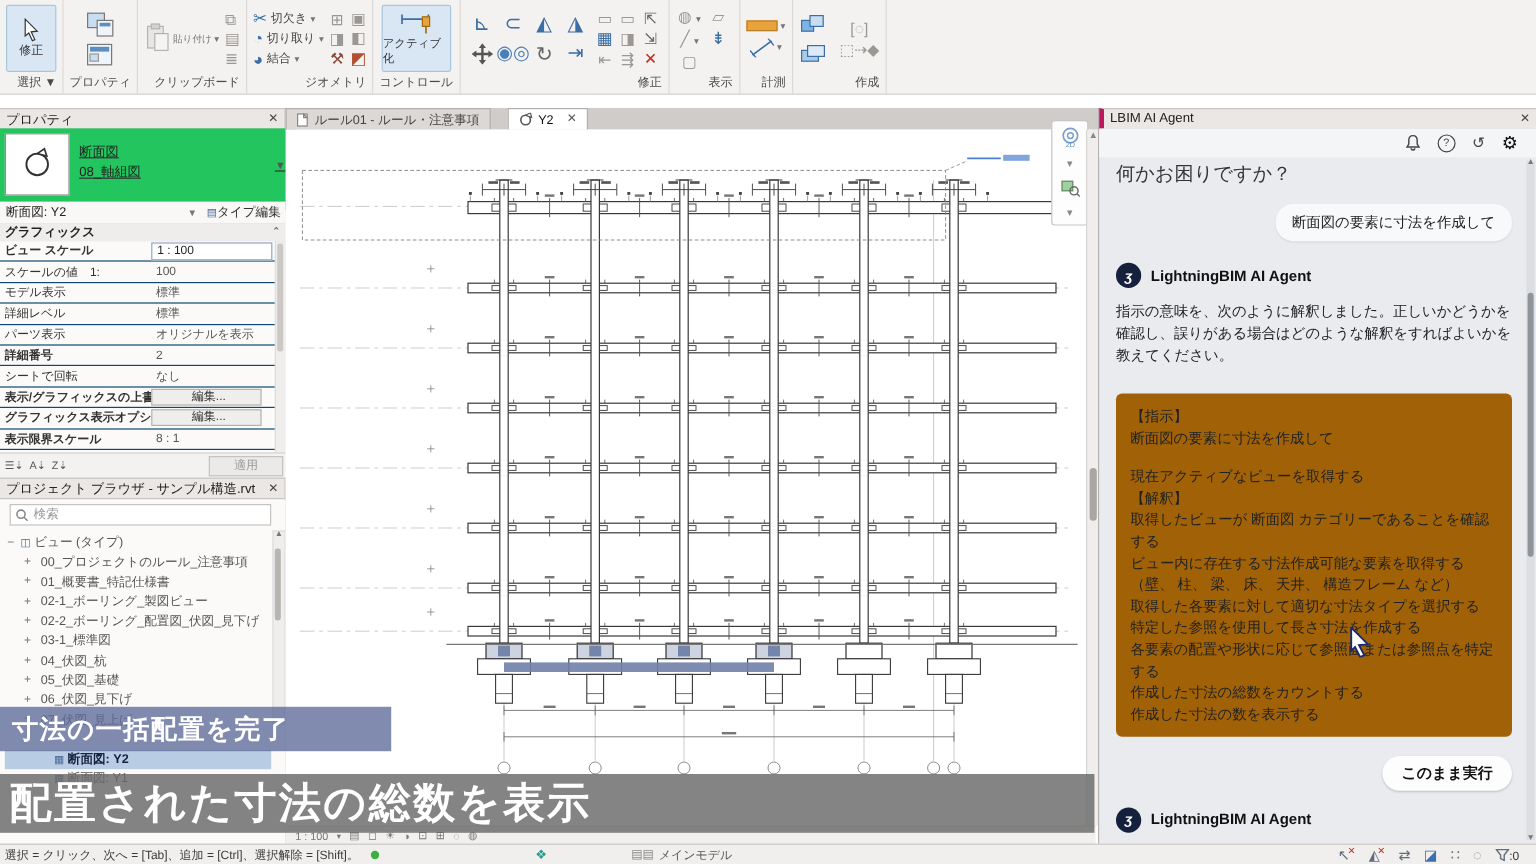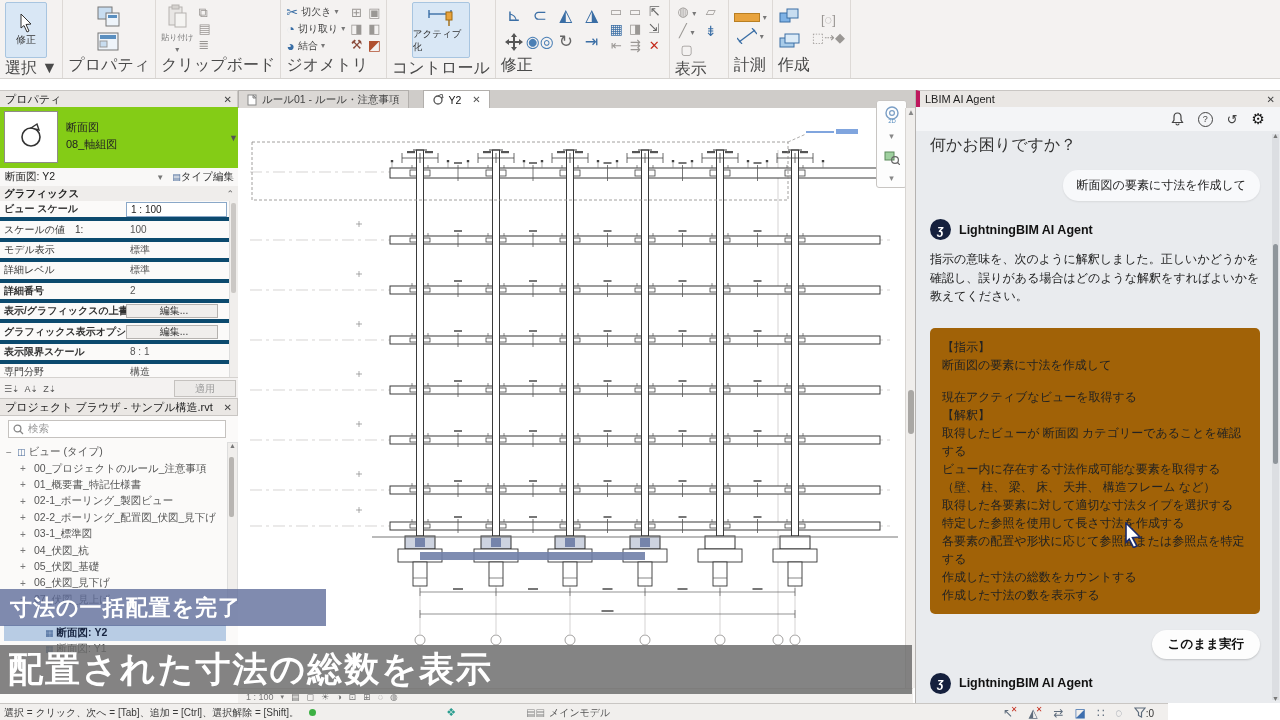--- a/index.html
+++ b/index.html
@@ -4,48 +4,48 @@
 <style>
   html,body{margin:0;padding:0;}
   body{width:1280px;height:720px;overflow:hidden;position:relative;
        font-family:"Liberation Sans","DejaVu Sans",sans-serif;background:#fff;color:#333;
        -webkit-font-smoothing:antialiased;}
   .abs{position:absolute;}
   
   #ribbon{left:0;top:0;width:1280px;height:78px;background:#f4f2f1;border-bottom:1px solid #d5d2cf;display:flex;}
   .rp{border-right:1px solid #ddd9d6;display:flex;flex-direction:column;padding:2px 5px 0;}
   .rp-body{flex:1;display:flex;align-items:center;gap:5px;}
-  .rp-label{font-size:16px;color:#4a4a4a;text-align:left;padding:0 0 2px;white-space:nowrap;}
+  .rp-label{font-size:10px;color:#4a4a4a;text-align:right;padding:0 0 2px;white-space:nowrap;}
   .bigbtn{width:40px;height:54px;border:1px solid #a8c5e0;background:#d9e7f5;border-radius:2px;
           display:flex;flex-direction:column;align-items:center;justify-content:center;font-size:10px;color:#333;}
   .ic{font-size:14px;color:#3a6ea5;line-height:1;}
   .icg{font-size:13px;color:#9a9794;line-height:1;}
   .icd{font-size:13px;color:#666;line-height:1;}
   .mini{font-size:8px;color:#777;}
   .gcol{display:flex;flex-direction:column;gap:3px;font-size:10px;color:#444;}
   .grow{display:flex;align-items:center;gap:3px;white-space:nowrap;}
   .migrid{display:grid;grid-template-columns:repeat(5,20px);grid-auto-rows:17px;align-items:center;justify-items:center;}
   .ruler{width:24px;height:7px;background:#e8a33d;border:1px solid #b97f22;}
   
   .ptitle{background:#eae7e4;border:1px solid #c9c6c3;border-left:none;font-size:11px;color:#222;
           display:flex;align-items:center;padding:0 5px;height:16px;}
   .ptitle .x{margin-left:auto;color:#444;font-size:10px;}
   
   #props{left:0;top:90px;width:238px;height:308px;background:#f4f2f1;border-right:1px solid #c9c6c3;}
-  #typesel{position:absolute;left:0;top:17px;width:238px;height:60px;background:#84cc16;border-bottom:1px solid #d5d2cf;display:flex;padding:4px;}
+  #typesel{position:absolute;left:0;top:17px;width:238px;height:60px;background:#22c55e;border-bottom:1px solid #d5d2cf;display:flex;padding:4px;text-decoration:underline;}
   #typesel .thumb{width:52px;height:50px;background:#fff;border:1px solid #8f8c89;display:flex;align-items:center;justify-content:center;}
   #typesel .tt{font-size:11px;color:#222;padding:8px 0 0 8px;line-height:1.5;}
   #typesel .caret{margin-left:auto;color:#555;font-size:9px;padding:22px 4px 0 0;}
   #instrow{position:absolute;left:0;top:78px;width:238px;height:18px;display:flex;align-items:center;background:#f9f8f7;border-bottom:1px solid #d5d2cf;font-size:10.5px;}
   #instrow .iv{flex:1;padding-left:5px;color:#222;}
   #instrow .te{color:#333;white-space:nowrap;padding-right:4px;}
   #gsec{position:absolute;left:0;top:96px;width:238px;height:15px;background:#efedeb;border-bottom:1px solid #d8d5d2;font-size:10.5px;font-weight:bold;color:#222;padding-left:4px;display:flex;align-items:center;}
   #gsec .car{margin-left:auto;padding-right:8px;font-weight:normal;color:#666;font-size:9px;}
   #prop-rows{position:absolute;left:0;top:111px;width:230px;height:176px;overflow:hidden;background:#fbfaf9;}
-  .prow{display:flex;height:16.4px;border-bottom:4px solid #0c4a6e;align-items:center;font-size:10px;}
+  .prow{display:flex;height:16.4px;border-bottom:1px solid #0c4a6e;align-items:center;font-size:10px;}
   .plabel{width:122px;padding-left:4px;color:#333;overflow:hidden;white-space:nowrap;}
   .plabel.b{font-weight:bold;}
   .pval{flex:1;color:#555;padding-left:4px;overflow:hidden;white-space:nowrap;}
   .pval.inbox{background:#fff;border:1px solid #8aa8c8;height:13px;line-height:13px;margin-right:3px;color:#222;}
   .pval.btn{background:#f0eeec;border:1px solid #b5b2af;text-align:center;height:12px;line-height:12px;margin-right:12px;color:#333;}
   #prop-sb{position:absolute;right:0;top:111px;width:8px;height:176px;background:#f0eeec;border-left:1px solid #ddd;}
   #prop-sb .th{position:absolute;left:1px;top:2px;width:5px;height:90px;background:#cbc8c5;border-radius:2px;}
   #prop-foot{position:absolute;left:0;top:287px;width:238px;height:21px;background:#f4f2f1;border-top:1px solid #d5d2cf;display:flex;align-items:center;font-size:9px;color:#555;gap:5px;padding-left:4px;}
   #apply{margin-left:auto;margin-right:6px;width:60px;height:15px;background:#eceae8;border:1px solid #c5c2bf;color:#999;font-size:10px;text-align:center;line-height:15px;}
   
@@ -88,21 +88,21 @@
   .intro{margin-top:10px;line-height:1.55;color:#222;}
   .card{margin-top:22px;background:#a16207;border-radius:5px;padding:10px 12px;line-height:1.5;color:#222;}
   .card .gap{height:14px;}
   .exec-row{display:flex;justify-content:flex-end;margin-top:16px;}
   .pillbtn{background:#fdfdfd;border-radius:15px;padding:6px 16px;font-size:12.5px;font-weight:bold;color:#111;box-shadow:0 1px 2px rgba(0,0,0,.18);}
   .result{margin-top:12px;}
   #chat-sb{position:absolute;right:2px;top:44px;width:7px;height:566px;background:#dcdee2;}
   #chat-sb .th{position:absolute;left:1px;top:110px;width:5px;height:220px;background:#8f959b;border-radius:3px;}
   #chat-sb .ar{position:absolute;left:0;width:7px;font-size:7px;color:#777;text-align:center;}
   
-  #status{left:0;top:703px;width:1168px;height:17px;background:#f1efed;border-top:1px solid #c9c6c3;display:flex;align-items:center;font-size:10px;color:#3a3a3a;}
+  #status{left:0;top:703px;width:1280px;height:17px;background:#f1efed;border-top:1px solid #c9c6c3;display:flex;align-items:center;font-size:10px;color:#3a3a3a;}
   #status .hint{padding-left:4px;}
   #status .dot{width:7px;height:7px;border-radius:50%;background:#3cb043;margin-left:10px;}
   #status .mid{margin-left:130px;color:#2a9d8f;font-size:11px;}
   #status .mm{margin-left:70px;color:#555;display:flex;gap:4px;align-items:center;}
   #status .icons{margin-left:auto;display:flex;gap:11px;align-items:center;padding-right:14px;color:#5f6d7d;font-size:12px;}
   .redx{color:#c42b1c;font-size:8px;vertical-align:super;margin-left:-2px;}
   
   #badge{left:0;top:589px;width:326px;height:37px;background:rgba(92,106,152,0.78);z-index:30;display:flex;align-items:center;}
   #badge span{color:#fff;font-weight:bold;font-size:22px;padding-left:10px;letter-spacing:1px;white-space:nowrap;}
   #subtitle{left:0;top:645px;width:912px;height:49px;background:rgba(105,105,105,0.82);z-index:30;display:flex;align-items:center;}
@@ -134,21 +134,21 @@
       <svg width="24" height="20" viewBox="0 0 24 20">
           <rect x="1" y="1" width="20" height="17" fill="#eef4fa" stroke="#777"></rect>
           <rect x="3" y="3" width="16" height="4" fill="#5a8fc0"></rect>
           <rect x="3" y="9" width="7" height="6" fill="#c8ddf0" stroke="#999"></rect>
         </svg>
     </div>
     <div class="rp-label">プロパティ</div>
   </div>
   <div class="rp">
     <div class="rp-body">
-      <div style="display:flex;flex-direction:column;align-items:center;gap:2px;">
+      <div style="display:flex;align-items:center;gap:2px;">
         <svg width="22" height="26" viewBox="0 0 22 26">
             <rect x="3" y="3" width="13" height="18" fill="#e8e6e4" stroke="#b5b2af"></rect>
             <rect x="6" y="1" width="7" height="4" fill="#d5d2cf" stroke="#b5b2af"></rect>
             <rect x="9" y="9" width="11" height="14" fill="#f5f4f2" stroke="#b5b2af"></rect>
           </svg>
         <span class="mini">貼り付け</span>
         <span class="mini">▾</span>
       </div>
       <div class="gcol">
         <span class="icg">⧉</span>
@@ -323,22 +323,30 @@
       </div>
       <div class="prow">
         <div class="plabel">モデル表示</div>
         <div class="pval">標準</div>
       </div>
       <div class="prow">
         <div class="plabel">詳細レベル</div>
         <div class="pval">標準</div>
       </div>
       <div class="prow">
+        <div class="plabel">パーツ表示</div>
+        <div class="pval">オリジナルを表示</div>
+      </div>
+      <div class="prow">
         <div class="plabel b">詳細番号</div>
         <div class="pval">2</div>
+      </div>
+      <div class="prow">
+        <div class="plabel">シートで回転</div>
+        <div class="pval">なし</div>
       </div>
       <div class="prow">
         <div class="plabel b">表示/グラフィックスの上書き</div>
         <div class="pval btn">編集...</div>
       </div>
       <div class="prow">
         <div class="plabel b">グラフィックス表示オプション</div>
         <div class="pval btn">編集...</div>
       </div>
       <div class="prow">

